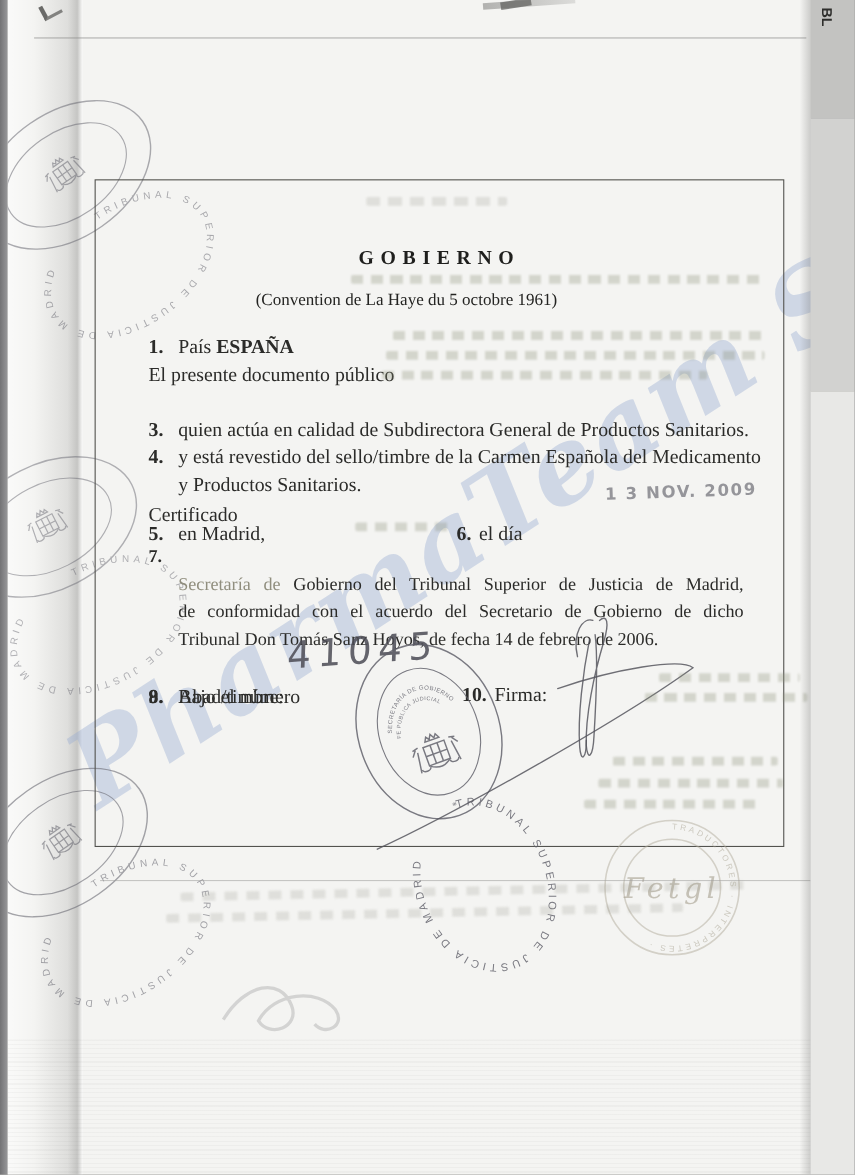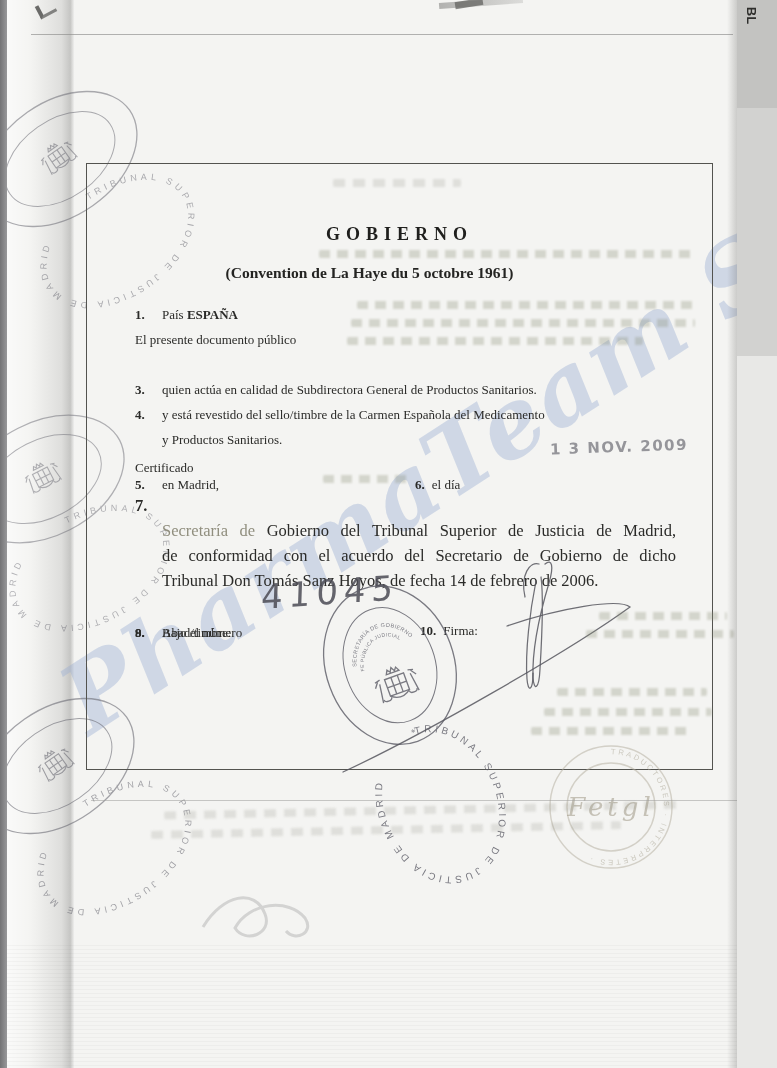--- a/index.html
+++ b/index.html
@@ -28,23 +28,23 @@
   .strip .s1{position:absolute;left:0;top:0;width:100%;height:108px;background:#c3c3c1;}
   .strip .s2{position:absolute;left:0;top:108px;width:100%;height:248px;background:#d2d2d0;}
   .strip .s3{position:absolute;left:0;top:356px;width:100%;height:712px;background:#e8e8e6;}
   .edge-label{position:absolute;left:6px;top:8px;font-family:"Liberation Sans",sans-serif;
     font-weight:bold;font-size:13px;color:#2e2e2c;transform:rotate(90deg);transform-origin:center;}
 
   
   .box{position:absolute;left:79px;top:163px;width:625px;height:605px;border:1px solid #53534f;}
   .title{position:absolute;top:60px;left:0;width:100%;text-align:center;font-weight:bold;
          font-size:18px;letter-spacing:6px;color:#1f1f1d;}
-  .subtitle{position:absolute;top:100px;left:-30px;width:100%;text-align:center;font-weight:bold;
+  .subtitle{position:absolute;top:100px;left:-30px;width:100%;text-align:center;font-weight:normal;
             font-size:15.5px;color:#242422;}
-  .bl{position:absolute;left:48px;font-size:13px;color:#2b2b29;line-height:20px;white-space:nowrap;}
+  .bl{position:absolute;left:48px;font-size:18px;color:#2b2b29;line-height:20px;white-space:nowrap;}
   .num{display:inline-block;width:27px;font-weight:bold;}
   .num2{font-weight:bold;margin-right:7px;}
   .b{font-weight:bold;}
   .cont{left:75px;}
   .numonly{position:absolute;left:48px;font-size:16.5px;font-weight:bold;color:#2b2b29;line-height:20px;}
   .just{position:absolute;left:75px;width:514px;font-size:16.5px;color:#2b2b29;line-height:20px;
         text-align:justify;text-align-last:justify;}
   .just.last{text-align-last:auto;}
   .sub6{position:absolute;left:280px;top:0;}
   .sub10{position:absolute;left:285px;top:-2px;}

